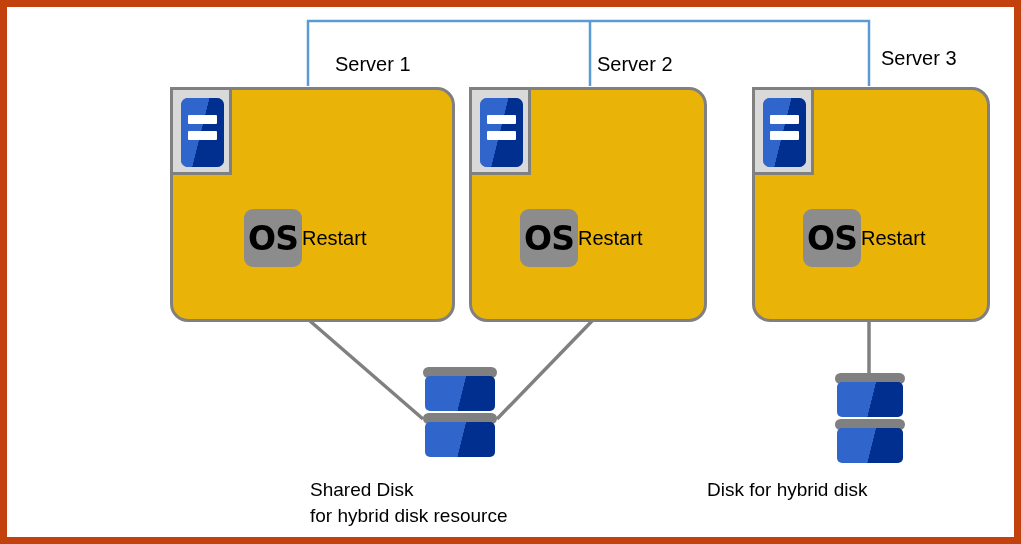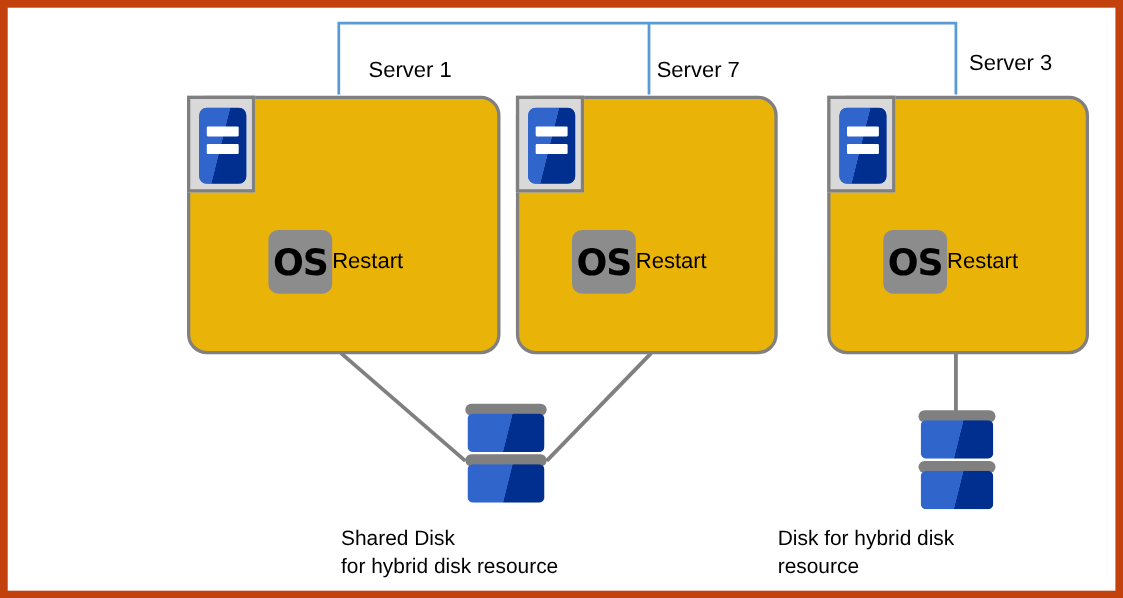--- a/index.html
+++ b/index.html
@@ -150,21 +150,21 @@
       <line x1="303" y1="314" x2="416" y2="412" stroke="#808080" stroke-width="3.5"></line>
       <line x1="585" y1="314" x2="490" y2="412" stroke="#808080" stroke-width="3.5"></line>
     </g>
 
     <g>
       <line x1="862" y1="314" x2="862" y2="368" stroke="#808080" stroke-width="3.5"></line>
     </g>
   </svg>
 
   <div class="server-title" style="left:328px; top:46px;">Server 1</div>
-  <div class="server-title" style="left:590px; top:46px;">Server 7</div>
+  <div class="server-title" style="left:590px; top:46px;">Server 2</div>
   <div class="server-title" style="left:874px; top:40px;">Server 3</div>
 
   <div class="server-box" style="left:163px; top:80px; width:285px; height:235px;">
     <div class="server-badge">
       <div class="server-glyph">
         <div class="dark"></div>
         <div class="bar bar1"></div>
         <div class="bar bar2"></div>
       </div>
     </div>
@@ -222,16 +222,15 @@
     <div class="block" style="top:9px;">
       <div class="fill"></div>
     </div>
     <div class="plate" style="top:46px;"></div>
     <div class="block" style="top:55px;">
       <div class="fill"></div>
     </div>
   </div>
   <div class="caption" style="left:700px; top:470px; width:260px;">
     <div>Disk for hybrid disk</div>
-    <div>resource</div>
   </div>
 
 </div>
 
 </body></html>

